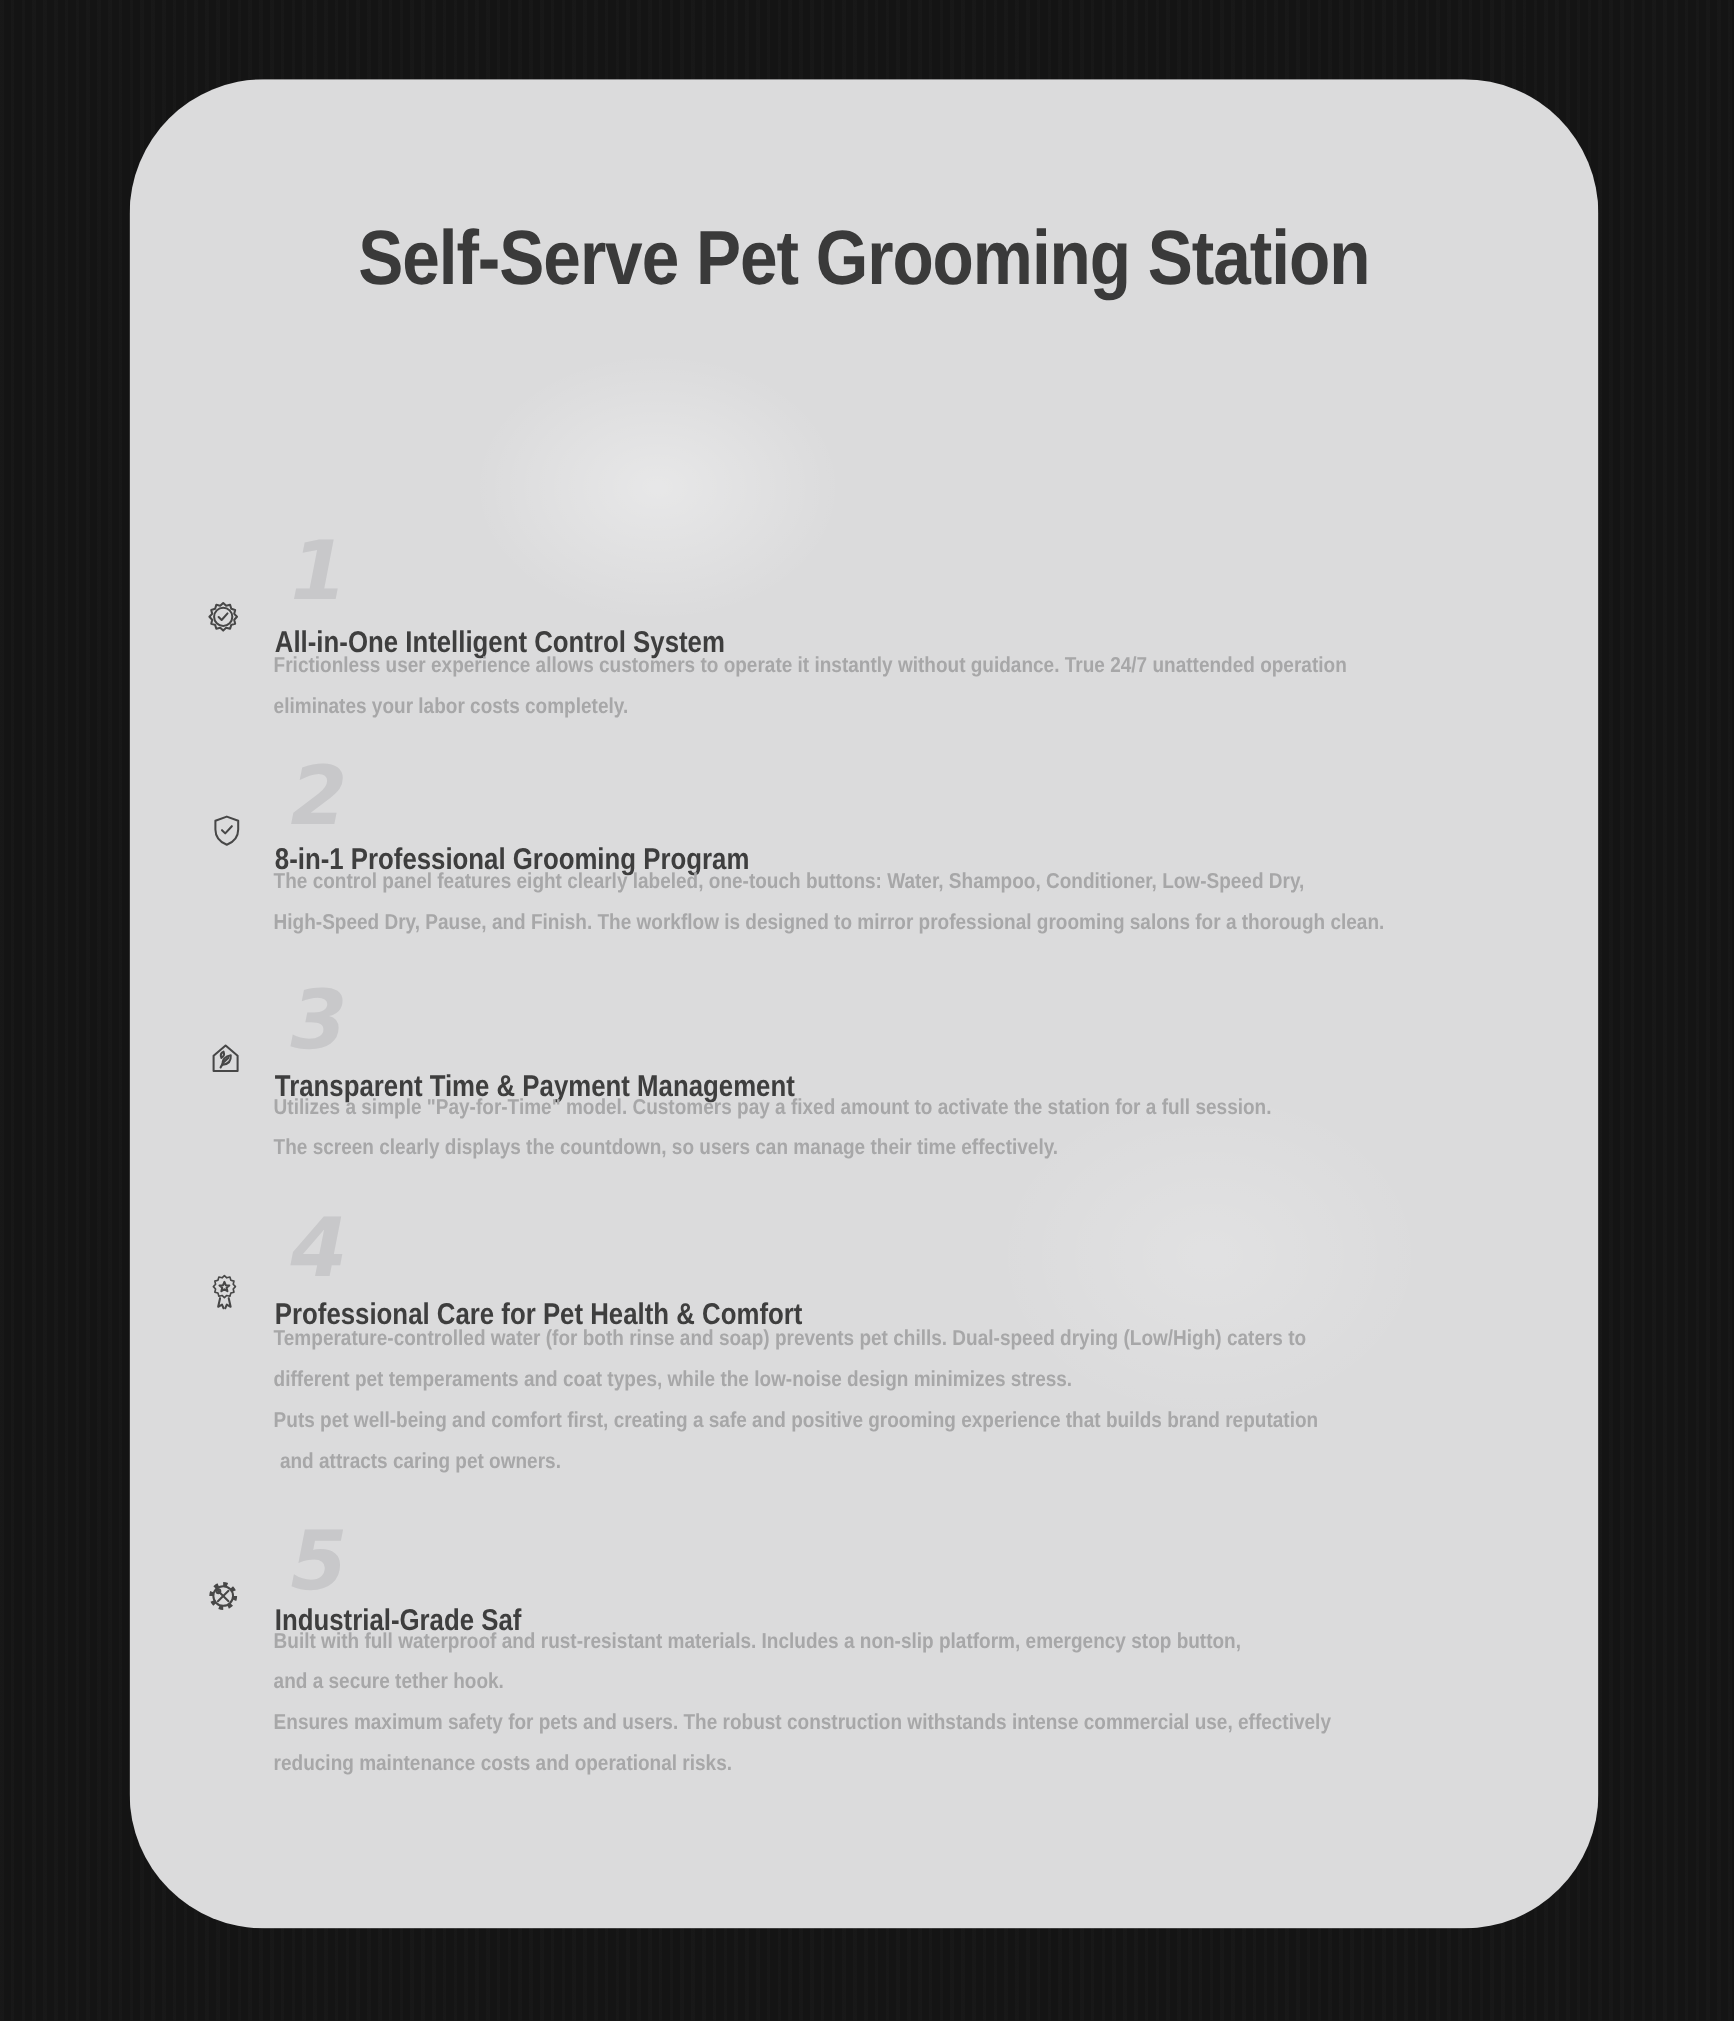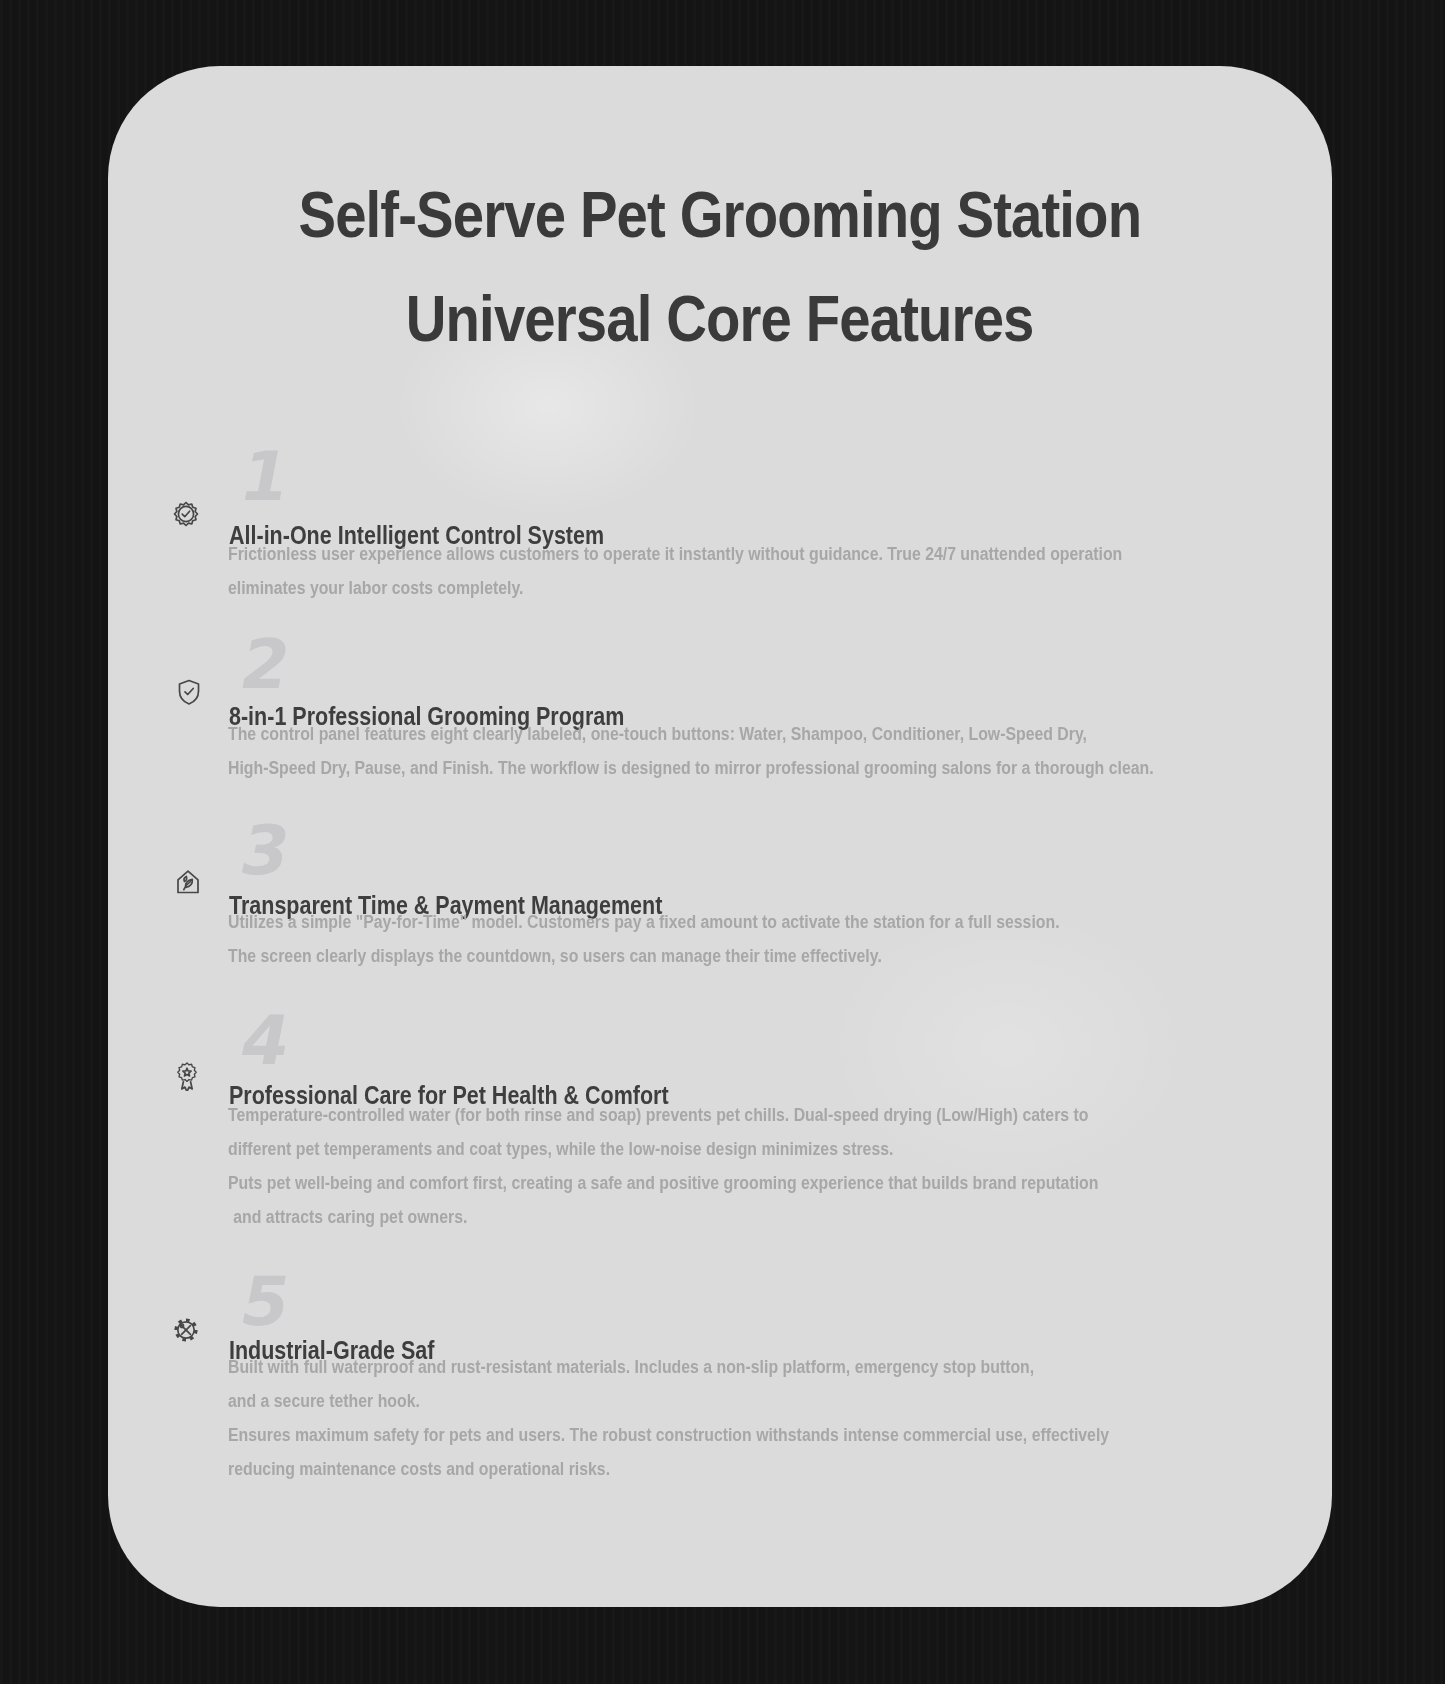--- a/index.html
+++ b/index.html
@@ -54,21 +54,20 @@
   <svg width="0" height="0" style="position:absolute">
     <defs>
       <path id="sealpath" d="M27.5 16 L25.18 18.46 L25.96 21.75 L22.72 22.72 L21.75 25.96 L18.46 25.18 L16 27.5 L13.54 25.18 L10.25 25.96 L9.28 22.72 L6.04 21.75 L6.82 18.46 L4.5 16 L6.82 13.54 L6.04 10.25 L9.28 9.28 L10.25 6.04 L13.54 6.82 L16 4.5 L18.46 6.82 L21.75 6.04 L22.72 9.28 L25.96 10.25 L25.18 13.54 Z"></path>
     </defs>
   </svg>
 
   <div class="card"></div>
 
   <div class="title">
     <div><span class="tline">Self-Serve Pet Grooming Station</span></div>
-    <div><span class="tline">Universal Core Features</span></div>
   </div>
 
   <section>
     <div class="feature-number" style="top:443px">1</div>
     <div class="feature-icon" style="left:170px;top:498px">
       <svg width="32" height="32" viewBox="0 0 32 32">
         <use href="#sealpath" class="icon-stroke"></use>
         <circle class="icon-stroke" cx="16" cy="16" r="7.6"></circle>
         <path class="icon-stroke" d="M12.2 16.2 L14.7 18.7 L19.6 13.2"></path>
       </svg>

